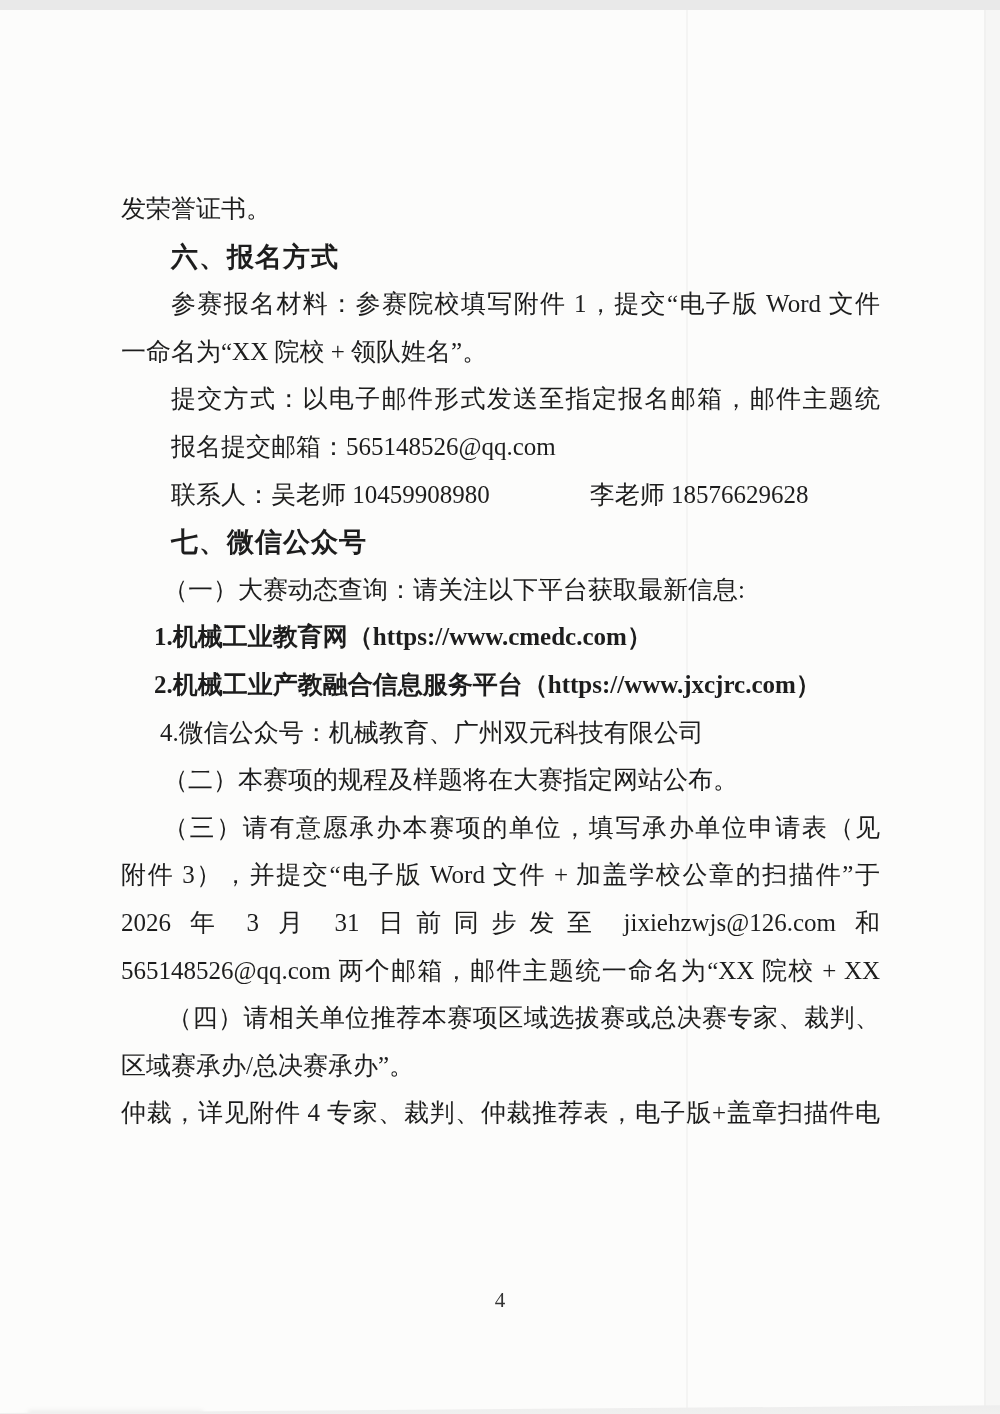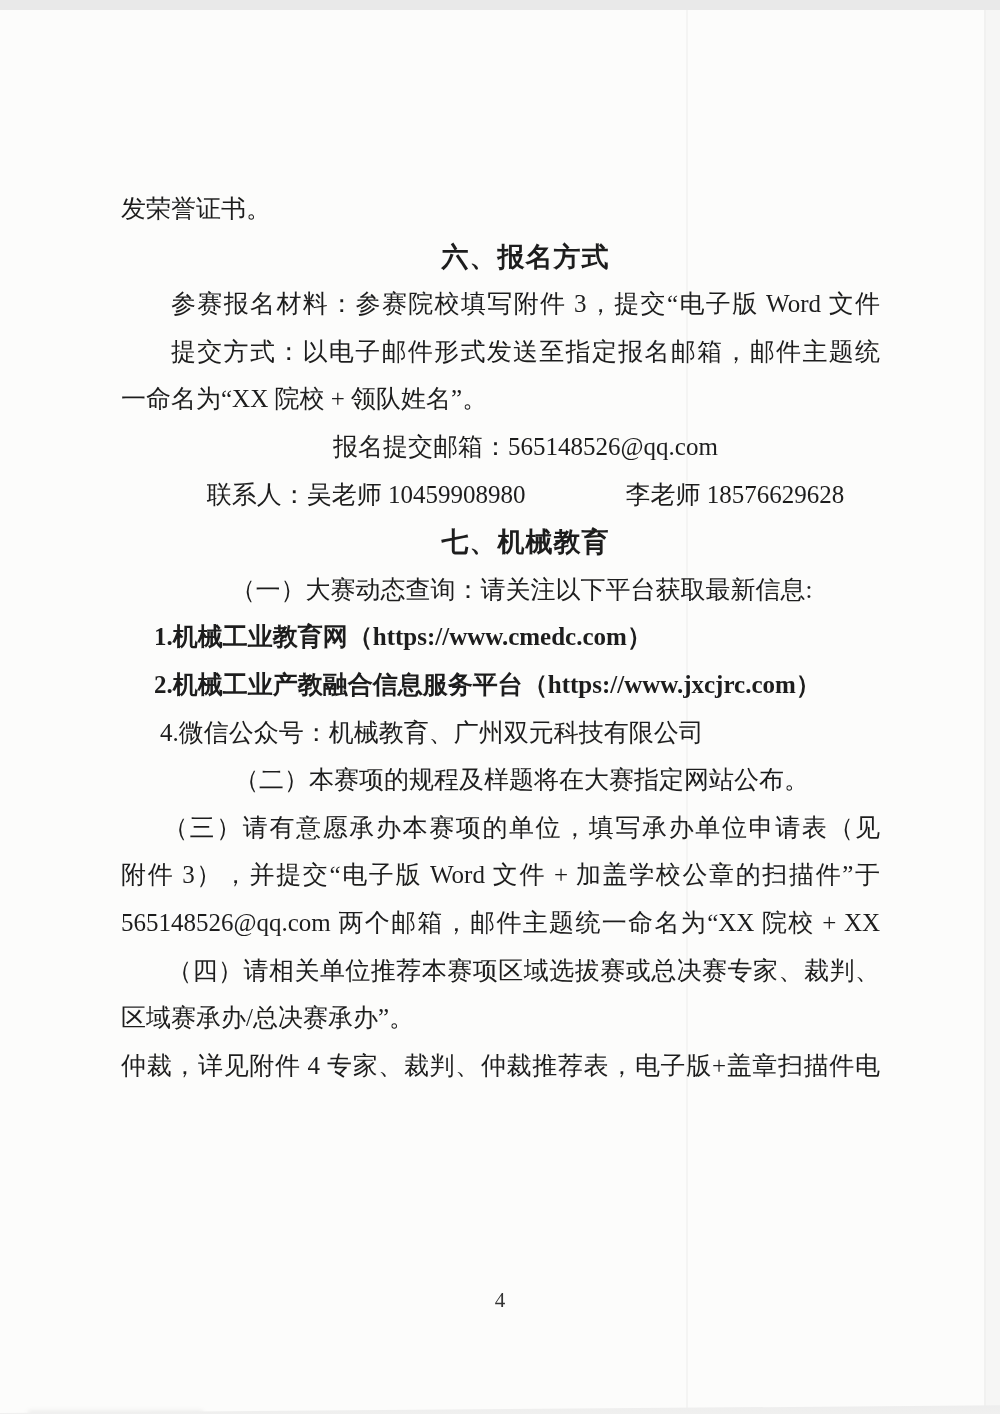--- a/index.html
+++ b/index.html
@@ -36,22 +36,22 @@
     text-align-last:justify;
     -moz-text-align-last:justify;
     overflow:hidden;
   }
   .hd{
     font-family:"DejaVu Sans","Liberation Sans",sans-serif;
     font-weight:700;
     font-size:27px;
     letter-spacing:1px;
   }
-  .i2{text-indent:50px;text-align:center;}
-  .i17{text-indent:42px;text-align:center;}
+  .i2{text-indent:50px;}
+  .i17{text-indent:42px;}
   .i18{text-indent:46px;}
   .i15{text-indent:39px;}
   .i13{text-indent:33px;font-weight:bold;}
 
   .footer{
     position:absolute;left:0;top:1278px;width:100%;
     text-align:center;
     font-size:21px;color:#333;
     font-family:"Liberation Serif","DejaVu Serif",serif;
   }
@@ -61,33 +61,34 @@
 
 <div class="page">
 
   <div class="scan-line-mid"></div>
   <div class="scan-edge-right"></div>
   <div class="scan-line-right"></div>
 
   <div class="content">
     <div class="l">发荣誉证书。</div>
     <div class="l hd i2">六、报名方式</div>
-    <div class="l i2 jl">参赛报名材料：参赛院校填写附件 3，提交“电子版 Word 文件</div>
+    <div class="l i2 jl">参赛报名材料：参赛院校填写附件 1，提交“电子版 Word 文件</div>
+    <div class="l">一命名为“XX 院校 + 领队姓名”。</div>
     <div class="l i2 jl">提交方式：以电子邮件形式发送至指定报名邮箱，邮件主题统</div>
-    <div class="l">一命名为“XX 院校 + 领队姓名”。</div>
     <div class="l i2">报名提交邮箱：565148526@qq.com</div>
     <div class="l i2">联系人：吴老师 10459908980　　　　李老师 18576629628</div>
-    <div class="l hd i2">七、机械教育</div>
+    <div class="l hd i2">七、微信公众号</div>
     <div class="l i17">（一）大赛动态查询：请关注以下平台获取最新信息:</div>
     <div class="l i13">1.机械工业教育网（https://www.cmedc.com）</div>
     <div class="l i13">2.机械工业产教融合信息服务平台（https://www.jxcjrc.com）</div>
     <div class="l i15">4.微信公众号：机械教育、广州双元科技有限公司</div>
     <div class="l i17">（二）本赛项的规程及样题将在大赛指定网站公布。</div>
     <div class="l i17 jl">（三）请有意愿承办本赛项的单位，填写承办单位申请表（见</div>
     <div class="l jl">附件 3），并提交“电子版 Word 文件 + 加盖学校公章的扫描件”于</div>
+    <div class="l jl">2026 年 3 月 31 日前同步发至 jixiehzwjs@126.com 和</div>
     <div class="l jl">565148526@qq.com 两个邮箱，邮件主题统一命名为“XX 院校 + XX</div>
     <div class="l i18 jl">（四）请相关单位推荐本赛项区域选拔赛或总决赛专家、裁判、</div>
     <div class="l">区域赛承办/总决赛承办”。</div>
     <div class="l jl">仲裁，详见附件 4 专家、裁判、仲裁推荐表，电子版+盖章扫描件电</div>
   </div>
 
   <div class="footer">4</div>
 
   <div class="scan-smudge"></div>
   <div class="scan-bottom"></div>

